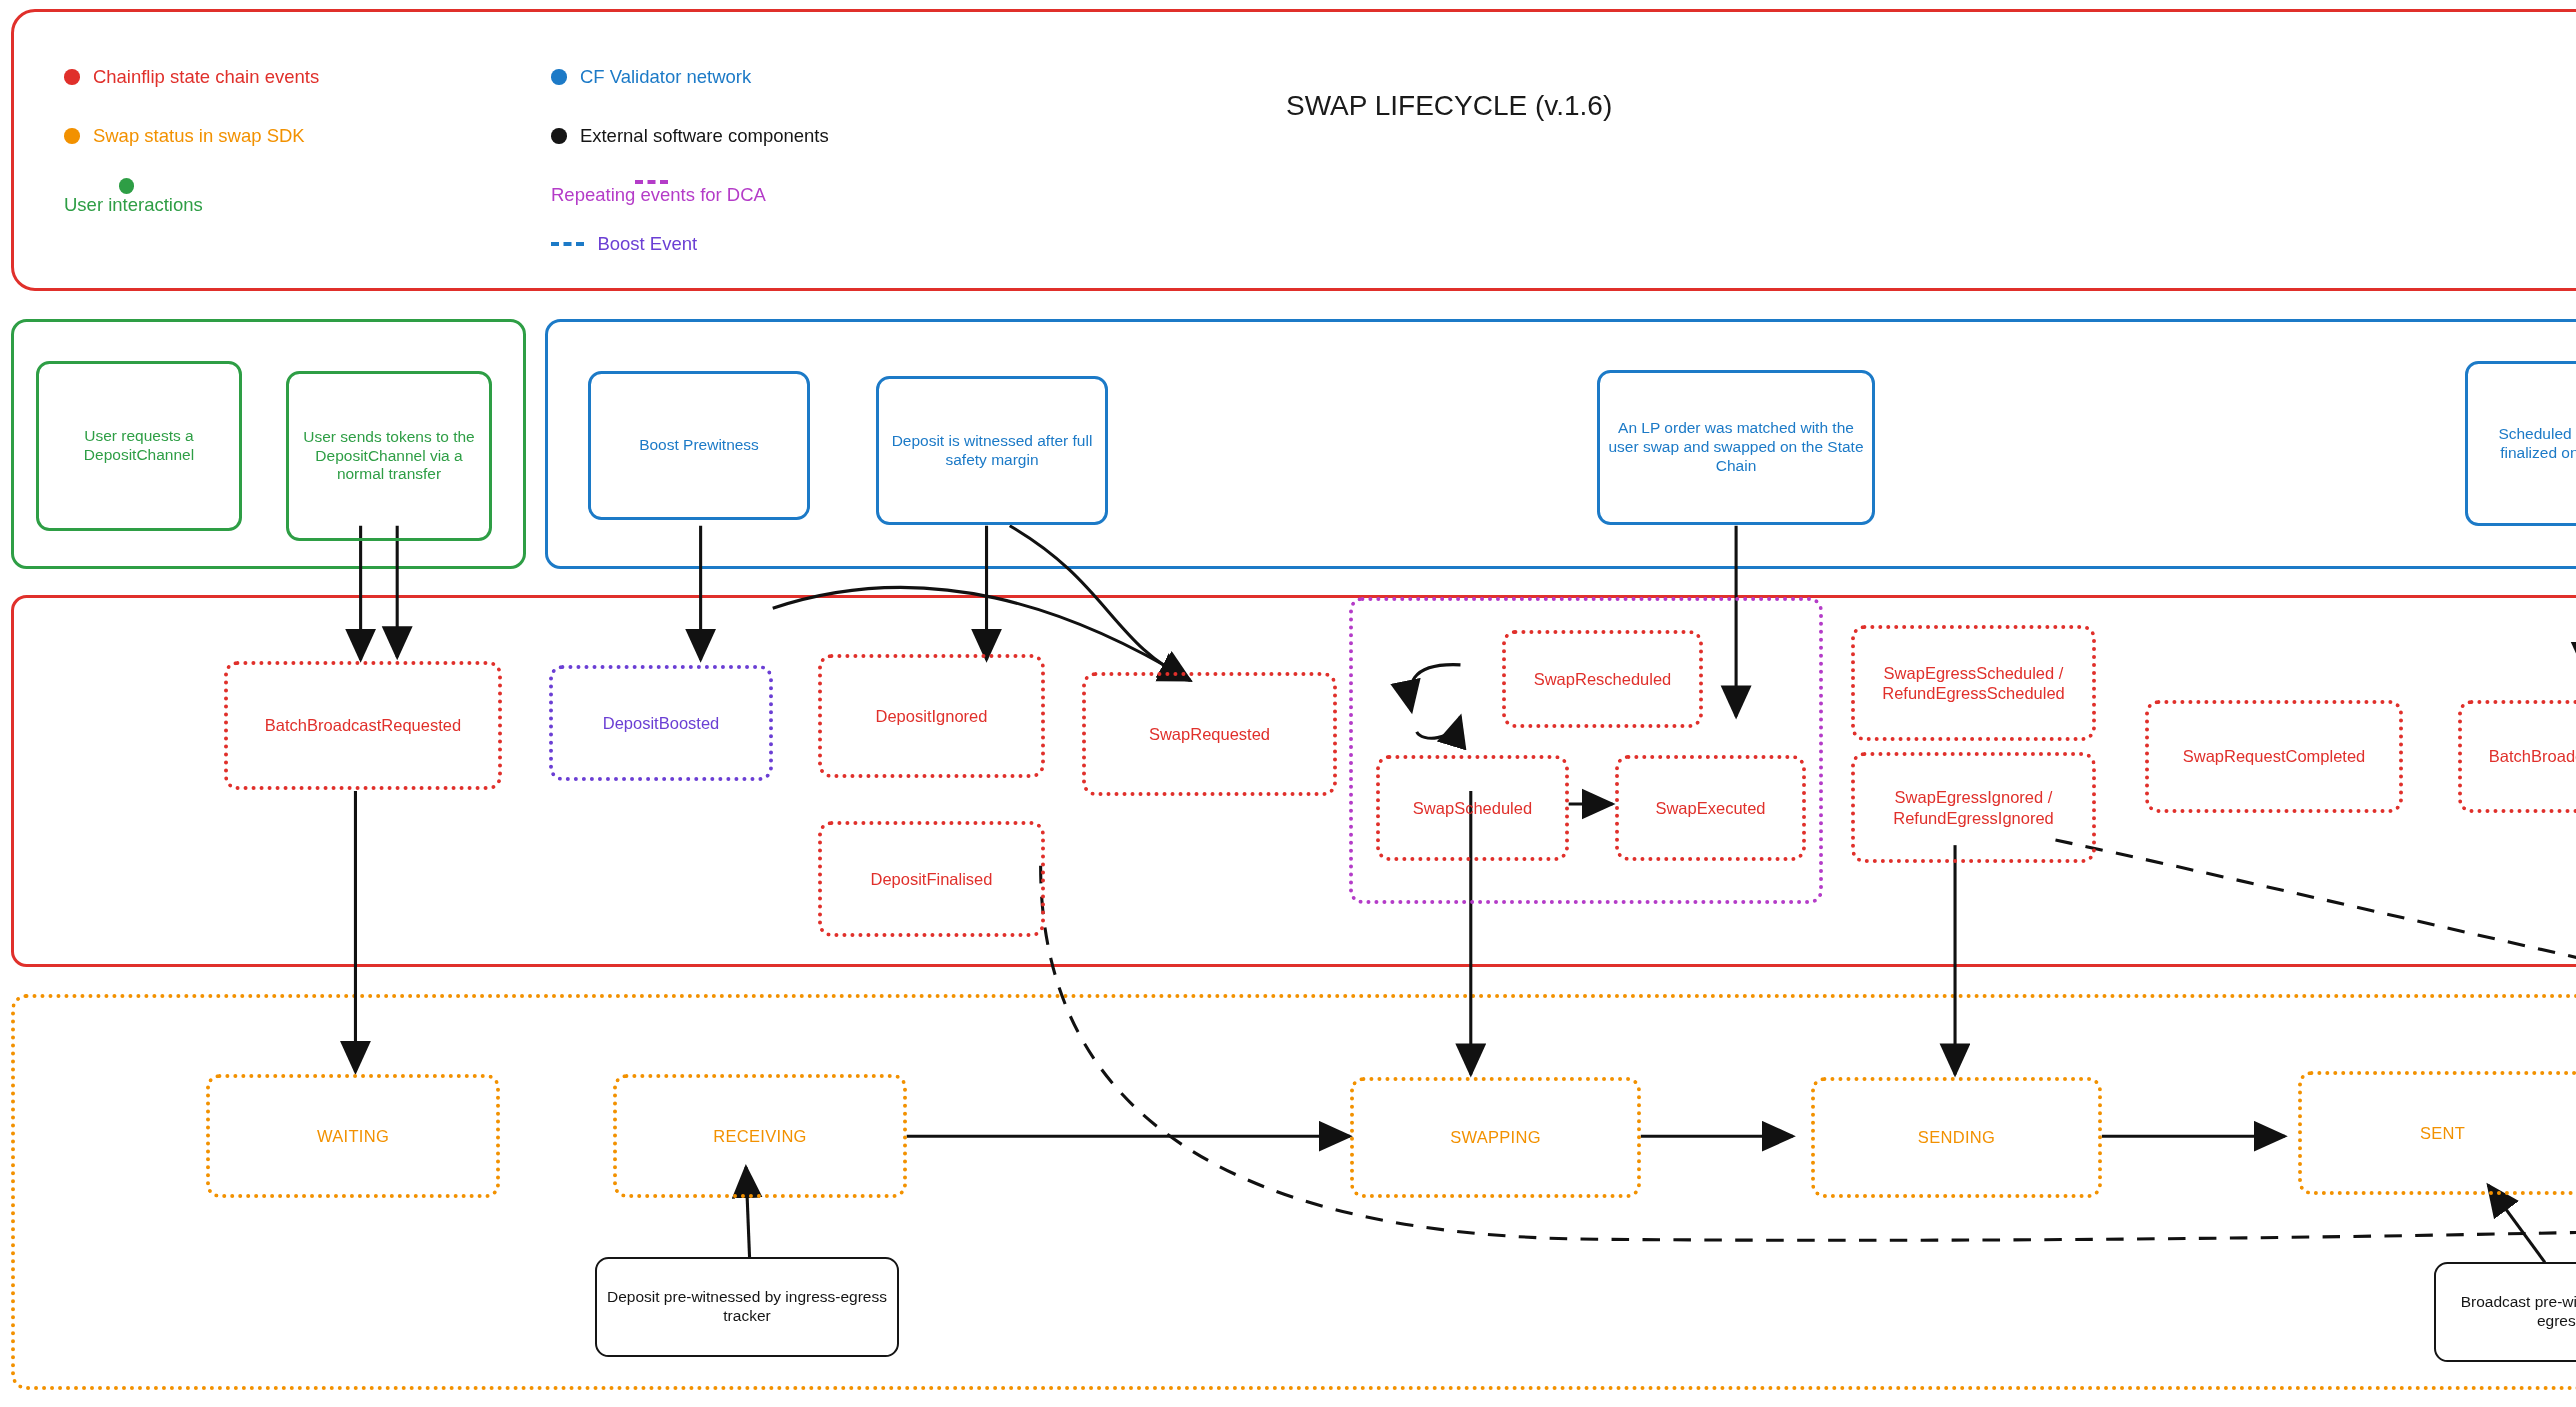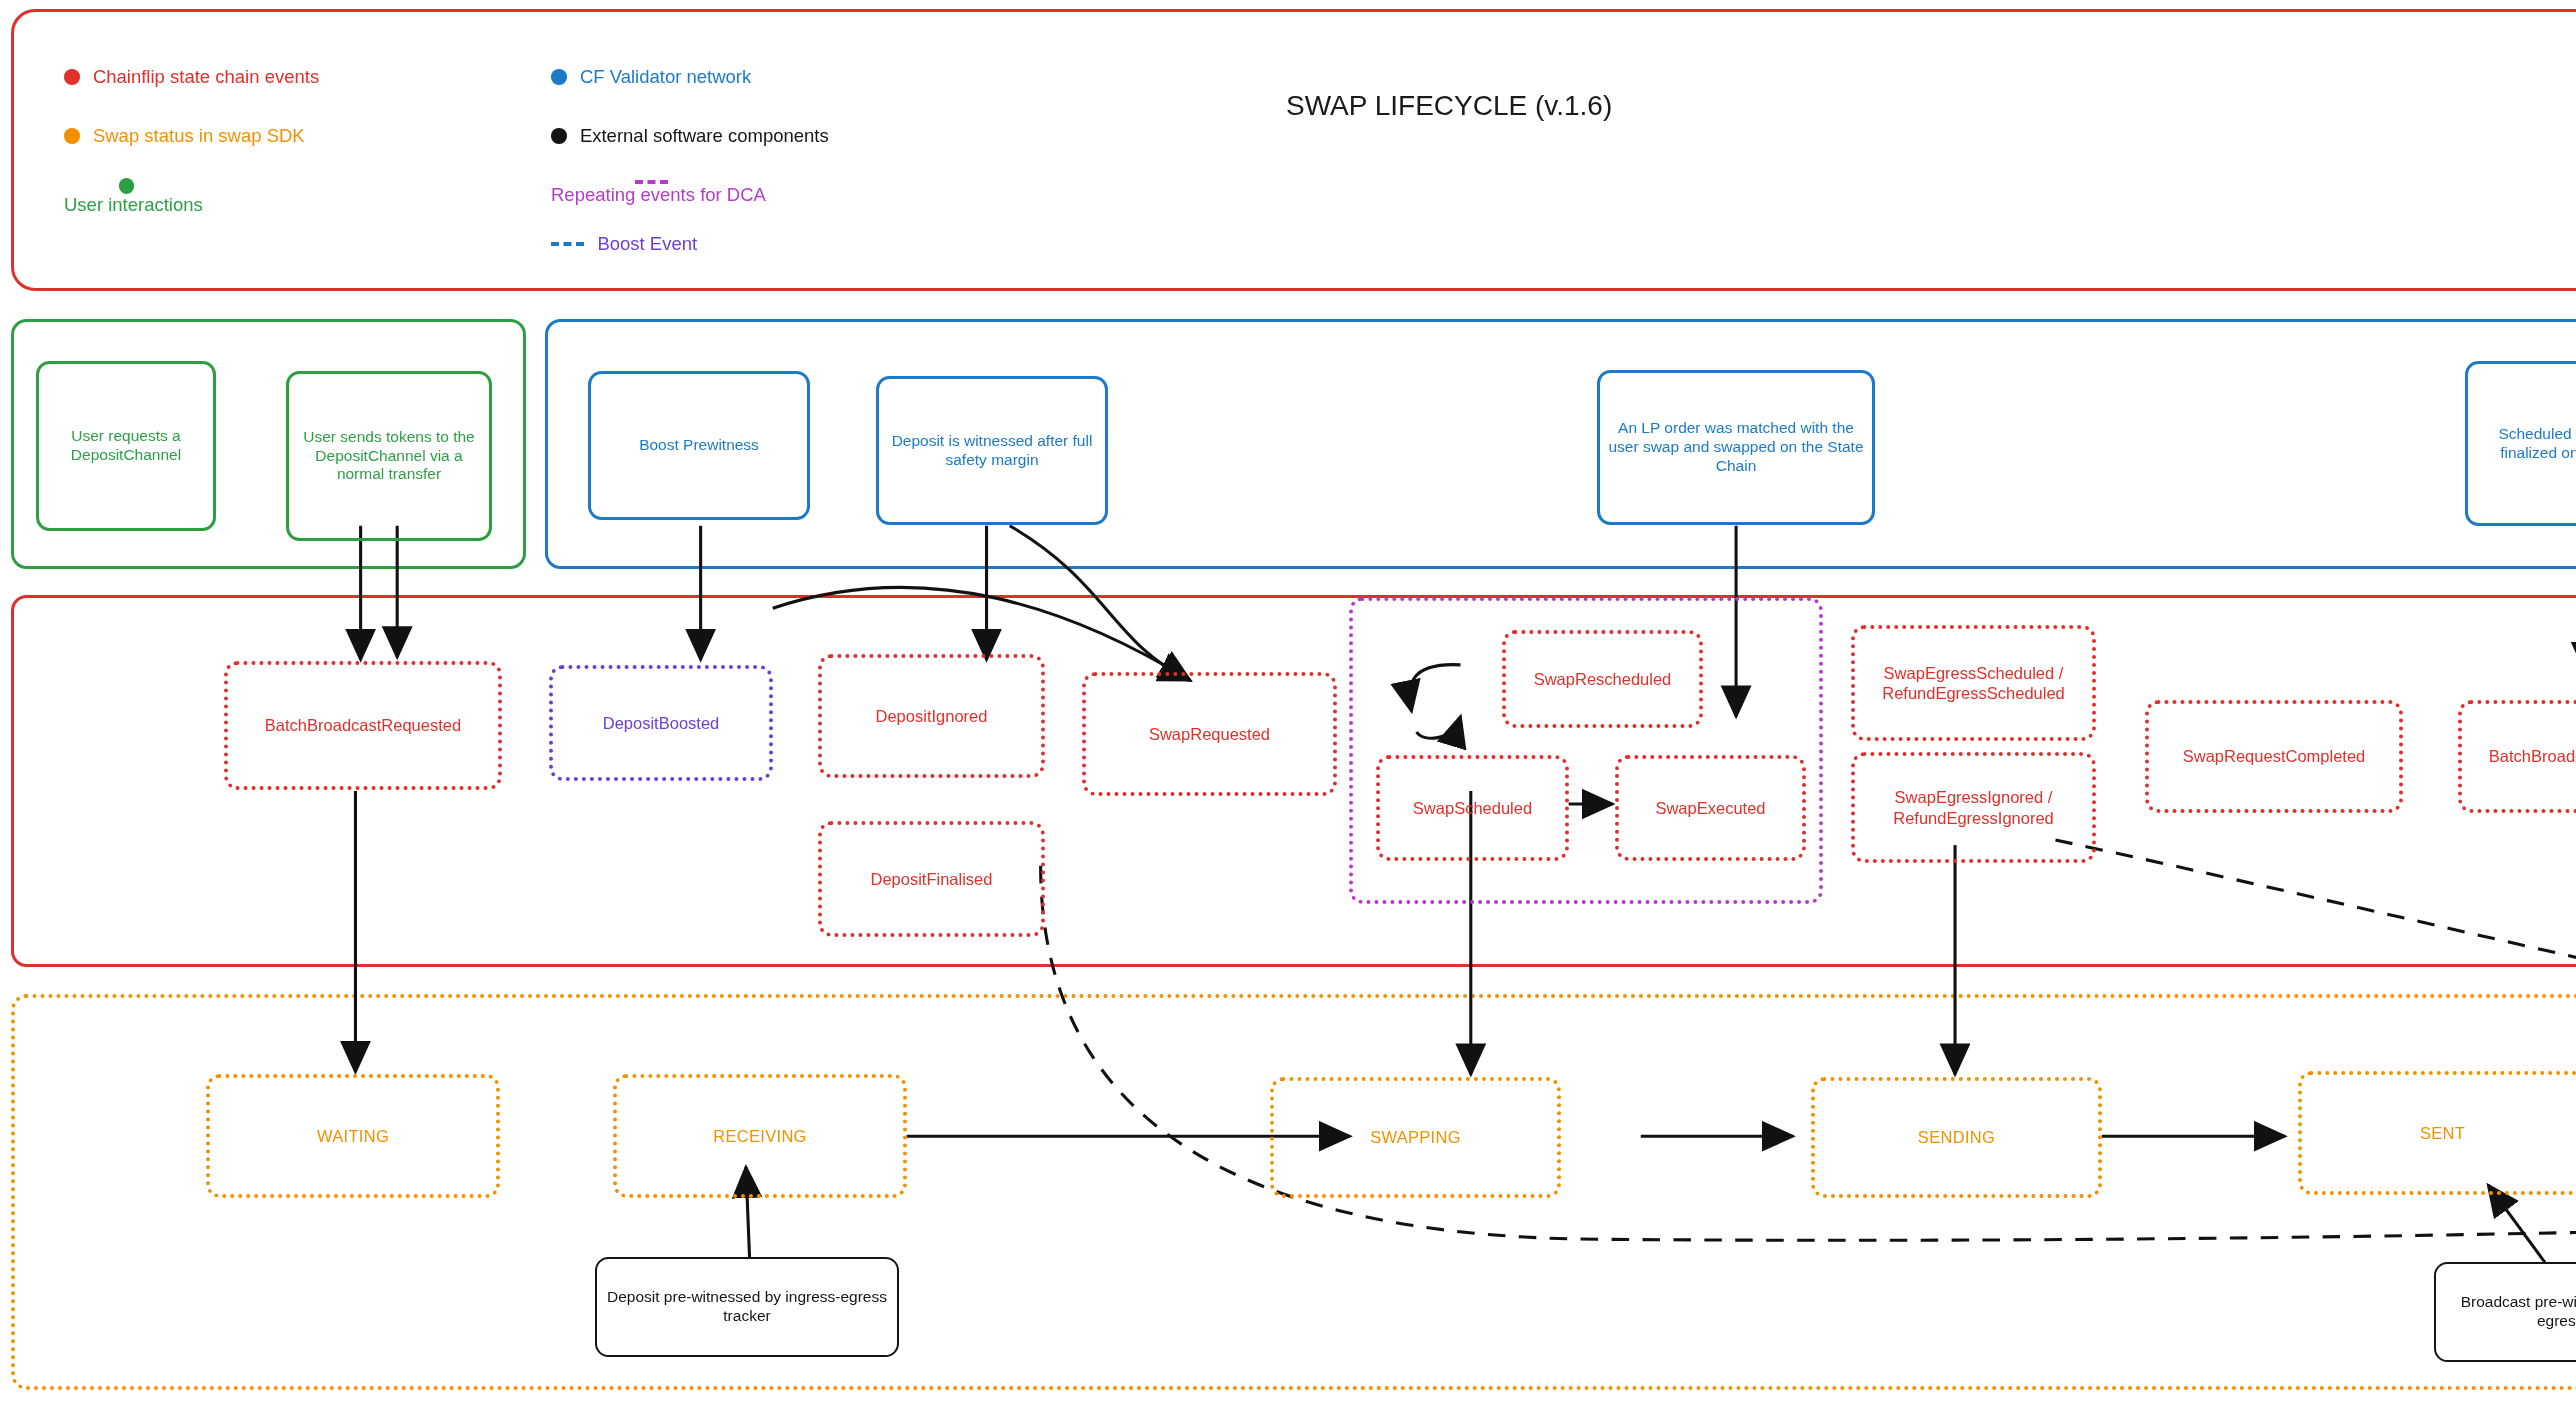--- a/index.html
+++ b/index.html
@@ -143,21 +143,21 @@
 
       <path d="M5870,1620 C6060,1740 6260,1880 6210,2120 C6170,2300 5950,2390 5760,2410" marker-end="url(#ah-thin)"></path>
     </g>
 
     <g stroke="#111" fill="none" stroke-width="6" marker-end="url(#ah)">
       <path d="M1455,2440 L1448,2265"></path>
       <path d="M4940,2450 L4830,2300"></path>
     </g>
   </svg>
 
-  <div class="node n-user" style="left:36px;top:361px;width:180px;height:170px;">
+  <div class="node n-user" style="left:36px;top:361px;width:206px;height:170px;">
     <span>User requests a DepositChannel</span>
   </div>
   <div class="node n-user" style="left:286px;top:371px;width:206px;height:170px;">
     <span>User sends tokens to the DepositChannel via a normal transfer</span>
   </div>
 
   <div class="node n-val" style="left:588px;top:371px;width:222px;height:149px;">
     <span>Boost Prewitness</span>
   </div>
   <div class="node n-val" style="left:876px;top:376px;width:232px;height:149px;">
@@ -209,21 +209,21 @@
   <div class="node n-evt" style="left:2458px;top:700px;width:258px;height:113px;">
     <span>BatchBroadcastRequested</span>
   </div>
 
   <div class="node n-sdk" style="left:206px;top:1074px;width:294px;height:124px;">
     <span>WAITING</span>
   </div>
   <div class="node n-sdk" style="left:613px;top:1074px;width:294px;height:124px;">
     <span>RECEIVING</span>
   </div>
-  <div class="node n-sdk" style="left:1270px;top:1077px;width:291px;height:121px;">
+  <div class="node n-sdk" style="left:1350px;top:1077px;width:291px;height:121px;">
     <span>SWAPPING</span>
   </div>
   <div class="node n-sdk" style="left:1811px;top:1077px;width:291px;height:121px;">
     <span>SENDING</span>
   </div>
   <div class="node n-sdk" style="left:2298px;top:1071px;width:289px;height:124px;">
     <span>SENT</span>
   </div>
 
   <div class="node n-ext" style="left:595px;top:1257px;width:304px;height:100px;">

